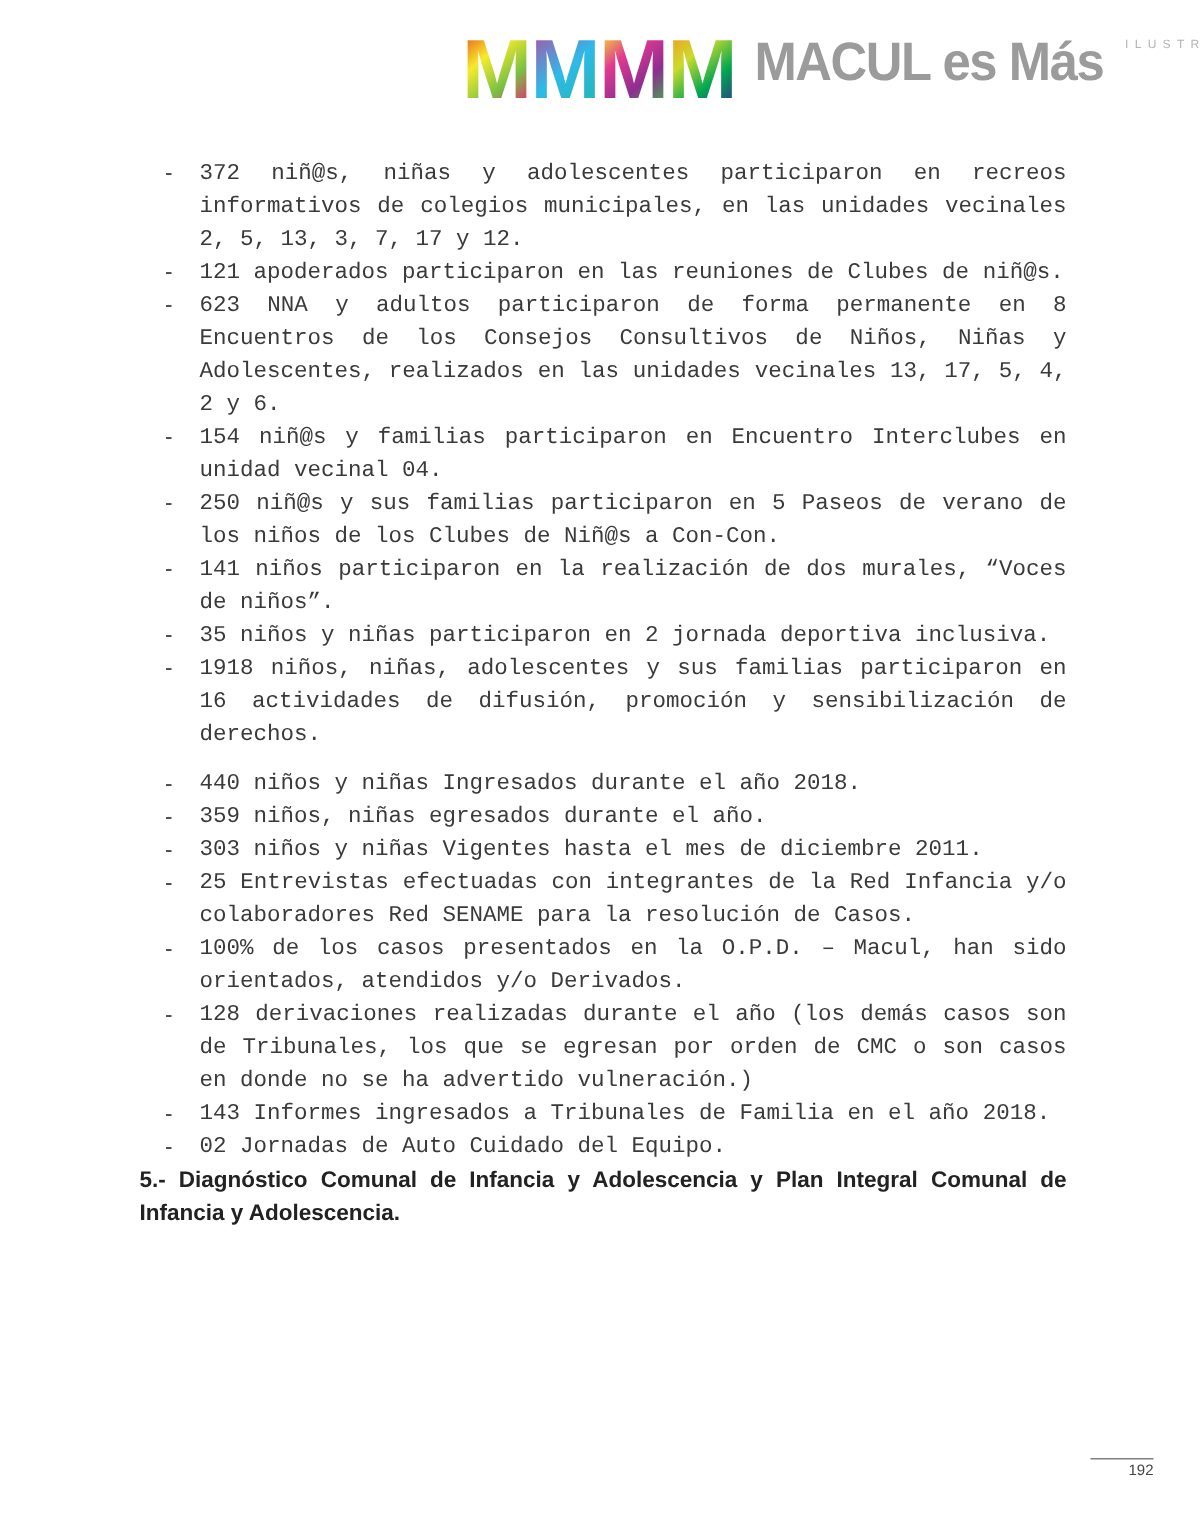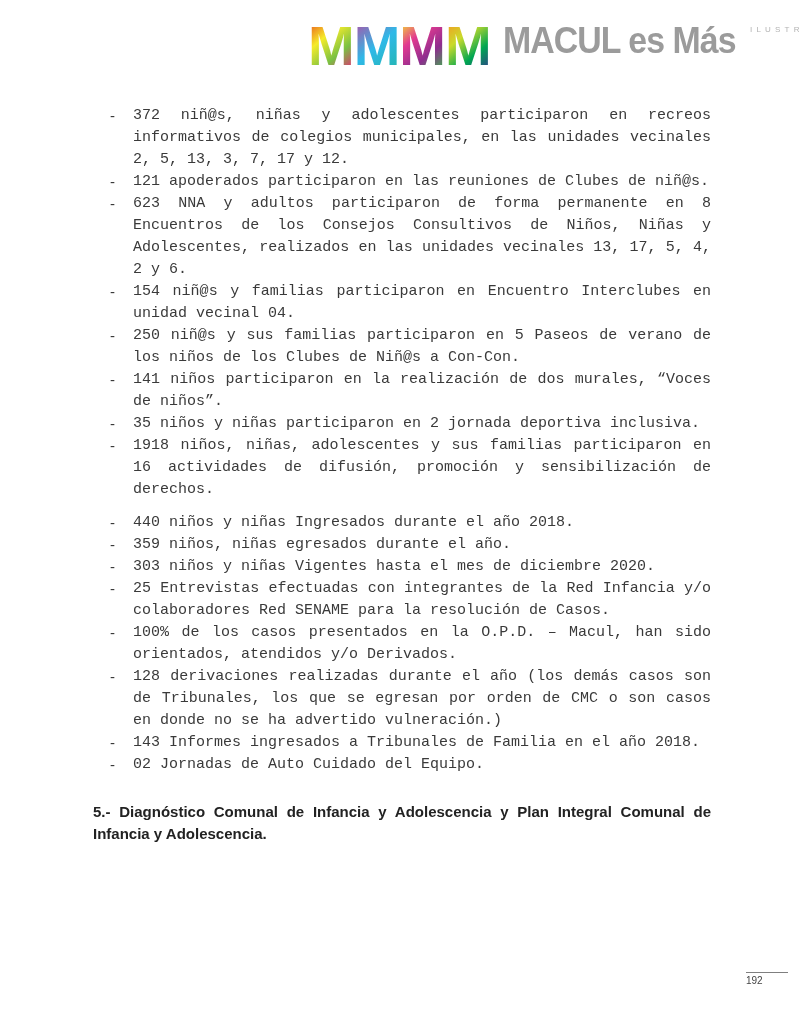--- a/index.html
+++ b/index.html
@@ -83,30 +83,30 @@
     text-align: justify;
     font-family: Liberation Mono, monospace;
   }
   .section-heading {
     font-weight: bold;
     color: #222222;
     text-align: justify;
   }
   .heading-4 { margin-top: 27px; }
   .list-2 { margin-top: 11px; }
-  .heading-5 { margin-top: 25px; }
+  .heading-5 { }
   .body-paragraph { margin-top: 9px; }
 
   
   .footer {
     position: absolute;
-    right: 14px;
+    right: 33px;
     bottom: 38px;
     width: 42px;
-    text-align: left;
+    text-align: right;
     margin-top: 10px;
   }
   .footer-rule {
     border-top: 1px solid #7f7f7f;
     width: 42px;
     height: 0;
   }
   .page-number {
     font-size: 10px;
     color: #444444;
@@ -173,21 +173,21 @@
         <div class="bullet-item">
           <span class="dash">-</span>
           <span class="bullet-text">440 niños y niñas Ingresados durante el año 2018.</span>
         </div>
         <div class="bullet-item">
           <span class="dash">-</span>
           <span class="bullet-text">359 niños, niñas egresados durante el año.</span>
         </div>
         <div class="bullet-item">
           <span class="dash">-</span>
-          <span class="bullet-text">303 niños y niñas Vigentes hasta el mes de diciembre 2020.</span>
+          <span class="bullet-text">303 niños y niñas Vigentes hasta el mes de diciembre 2011.</span>
         </div>
         <div class="bullet-item">
           <span class="dash">-</span>
           <span class="bullet-text">25 Entrevistas efectuadas con integrantes de la Red Infancia y/o colaboradores Red SENAME para la resolución de Casos.</span>
         </div>
         <div class="bullet-item">
           <span class="dash">-</span>
           <span class="bullet-text">100% de los casos presentados en la O.P.D. – Macul, han sido orientados, atendidos y/o Derivados.</span>
         </div>
         <div class="bullet-item">

